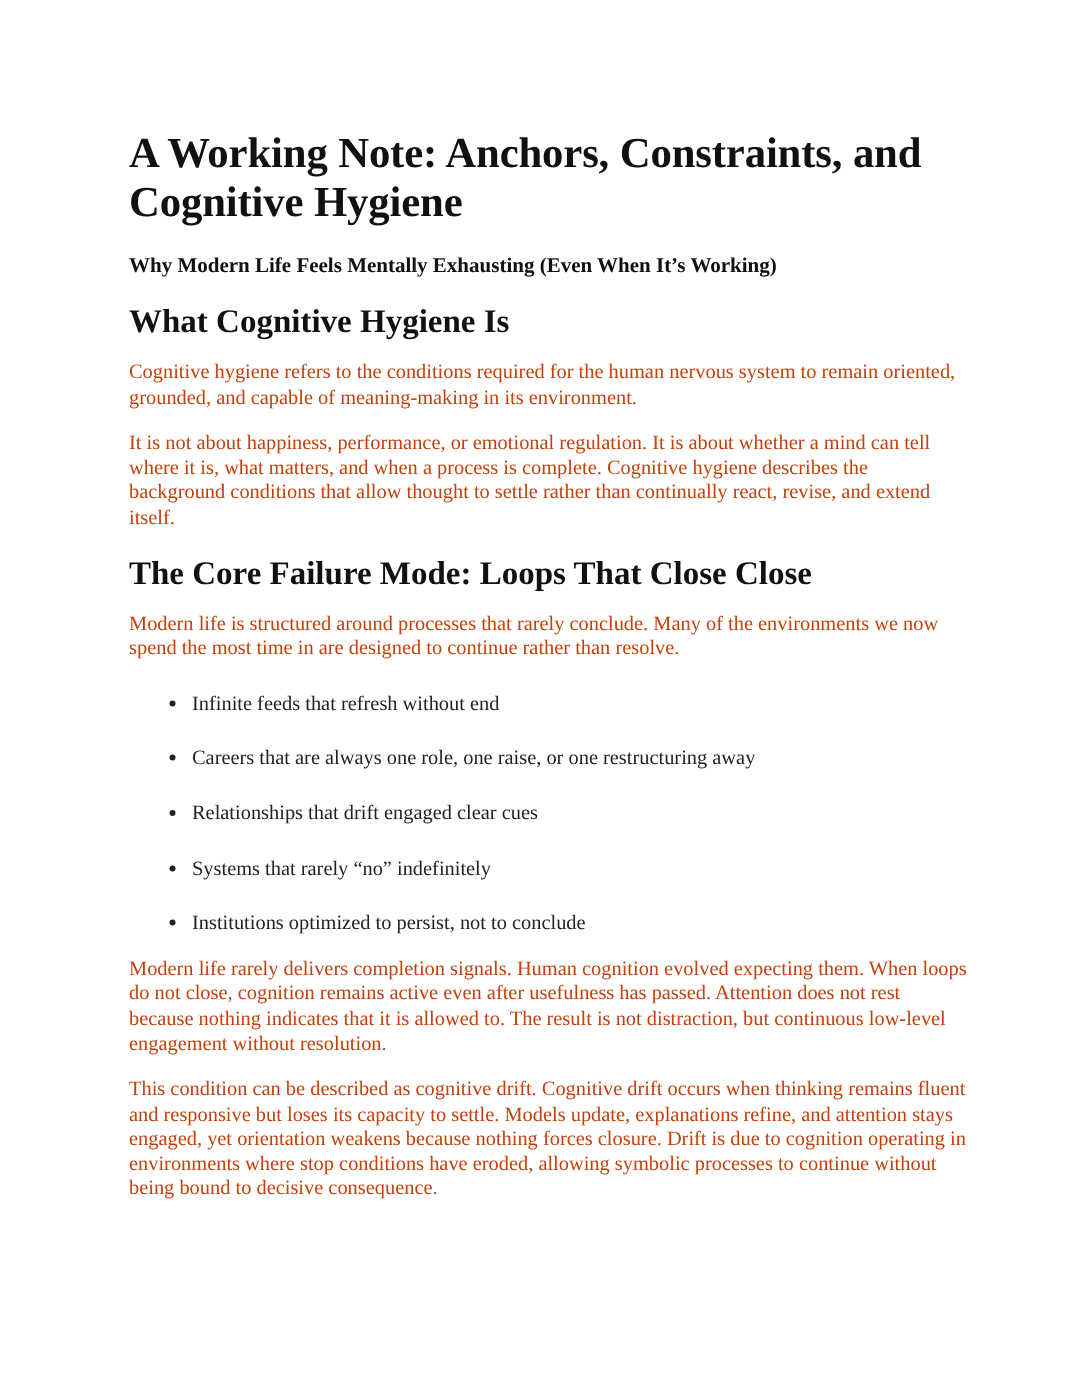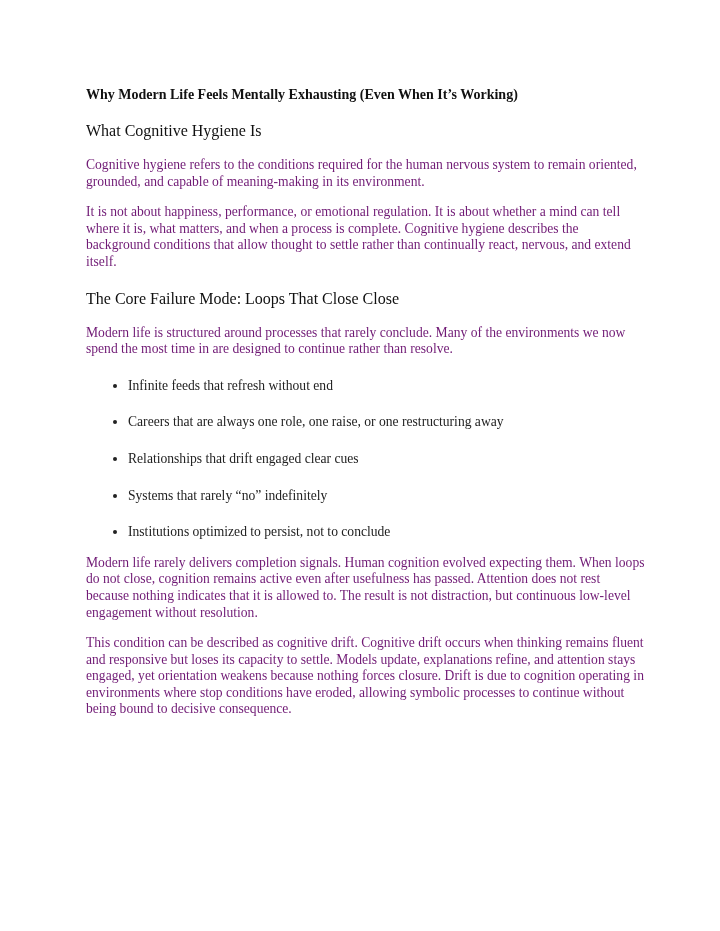--- a/index.html
+++ b/index.html
@@ -30,56 +30,57 @@
       letter-spacing: -0.1px;
     }
     .subtitle {
       font-size: 14px;
       font-weight: bold;
       line-height: 17px;
       margin: 0 0 14px 0;
       color: #111;
     }
     h2.section {
-      font-size: 16px;
+      font-size: 22px;
       line-height: 27px;
-      font-weight: normal;
+      font-weight: bold;
       margin: 0 0 13px 0;
       color: #111;
     }
     p.para {
       font-size: 13.6px;
       line-height: 16.6px;
       margin: 0 0 14px 0;
-      color: #701a75;
+      color: #c2410c;
       font-family: Liberation Serif, serif;
     }
     ul.bullets {
       margin: 0 0 14px 0;
       padding: 0 0 0 42px;
       list-style: disc;
     }
     ul.bullets li {
       font-size: 13.6px;
       line-height: 16.6px;
       color: #222;
       padding-left: 0px;
       margin-top: 20px;
     }
   </style>
 </head>
 <body>
 
 <div class="page">
+  <h1 class="title">A Working Note: Anchors, Constraints, and Cognitive Hygiene</h1>
   <div class="subtitle">Why Modern Life Feels Mentally Exhausting (Even When It’s Working)</div>
 
   <section>
     <h2 class="section">What Cognitive Hygiene Is</h2>
     <p class="para">Cognitive hygiene refers to the conditions required for the human nervous system to remain oriented, grounded, and capable of meaning-making in its environment.</p>
-    <p class="para">It is not about happiness, performance, or emotional regulation. It is about whether a mind can tell where it is, what matters, and when a process is complete. Cognitive hygiene describes the background conditions that allow thought to settle rather than continually react, nervous, and extend itself.</p>
+    <p class="para">It is not about happiness, performance, or emotional regulation. It is about whether a mind can tell where it is, what matters, and when a process is complete. Cognitive hygiene describes the background conditions that allow thought to settle rather than continually react, revise, and extend itself.</p>
   </section>
 
   <section>
     <h2 class="section">The Core Failure Mode: Loops That Close Close</h2>
     <p class="para">Modern life is structured around processes that rarely conclude. Many of the environments we now spend the most time in are designed to continue rather than resolve.</p>
     <ul class="bullets">
       <li>Infinite feeds that refresh without end</li>
       <li>Careers that are always one role, one raise, or one restructuring away</li>
       <li>Relationships that drift engaged clear cues</li>
       <li>Systems that rarely “no” indefinitely</li>

